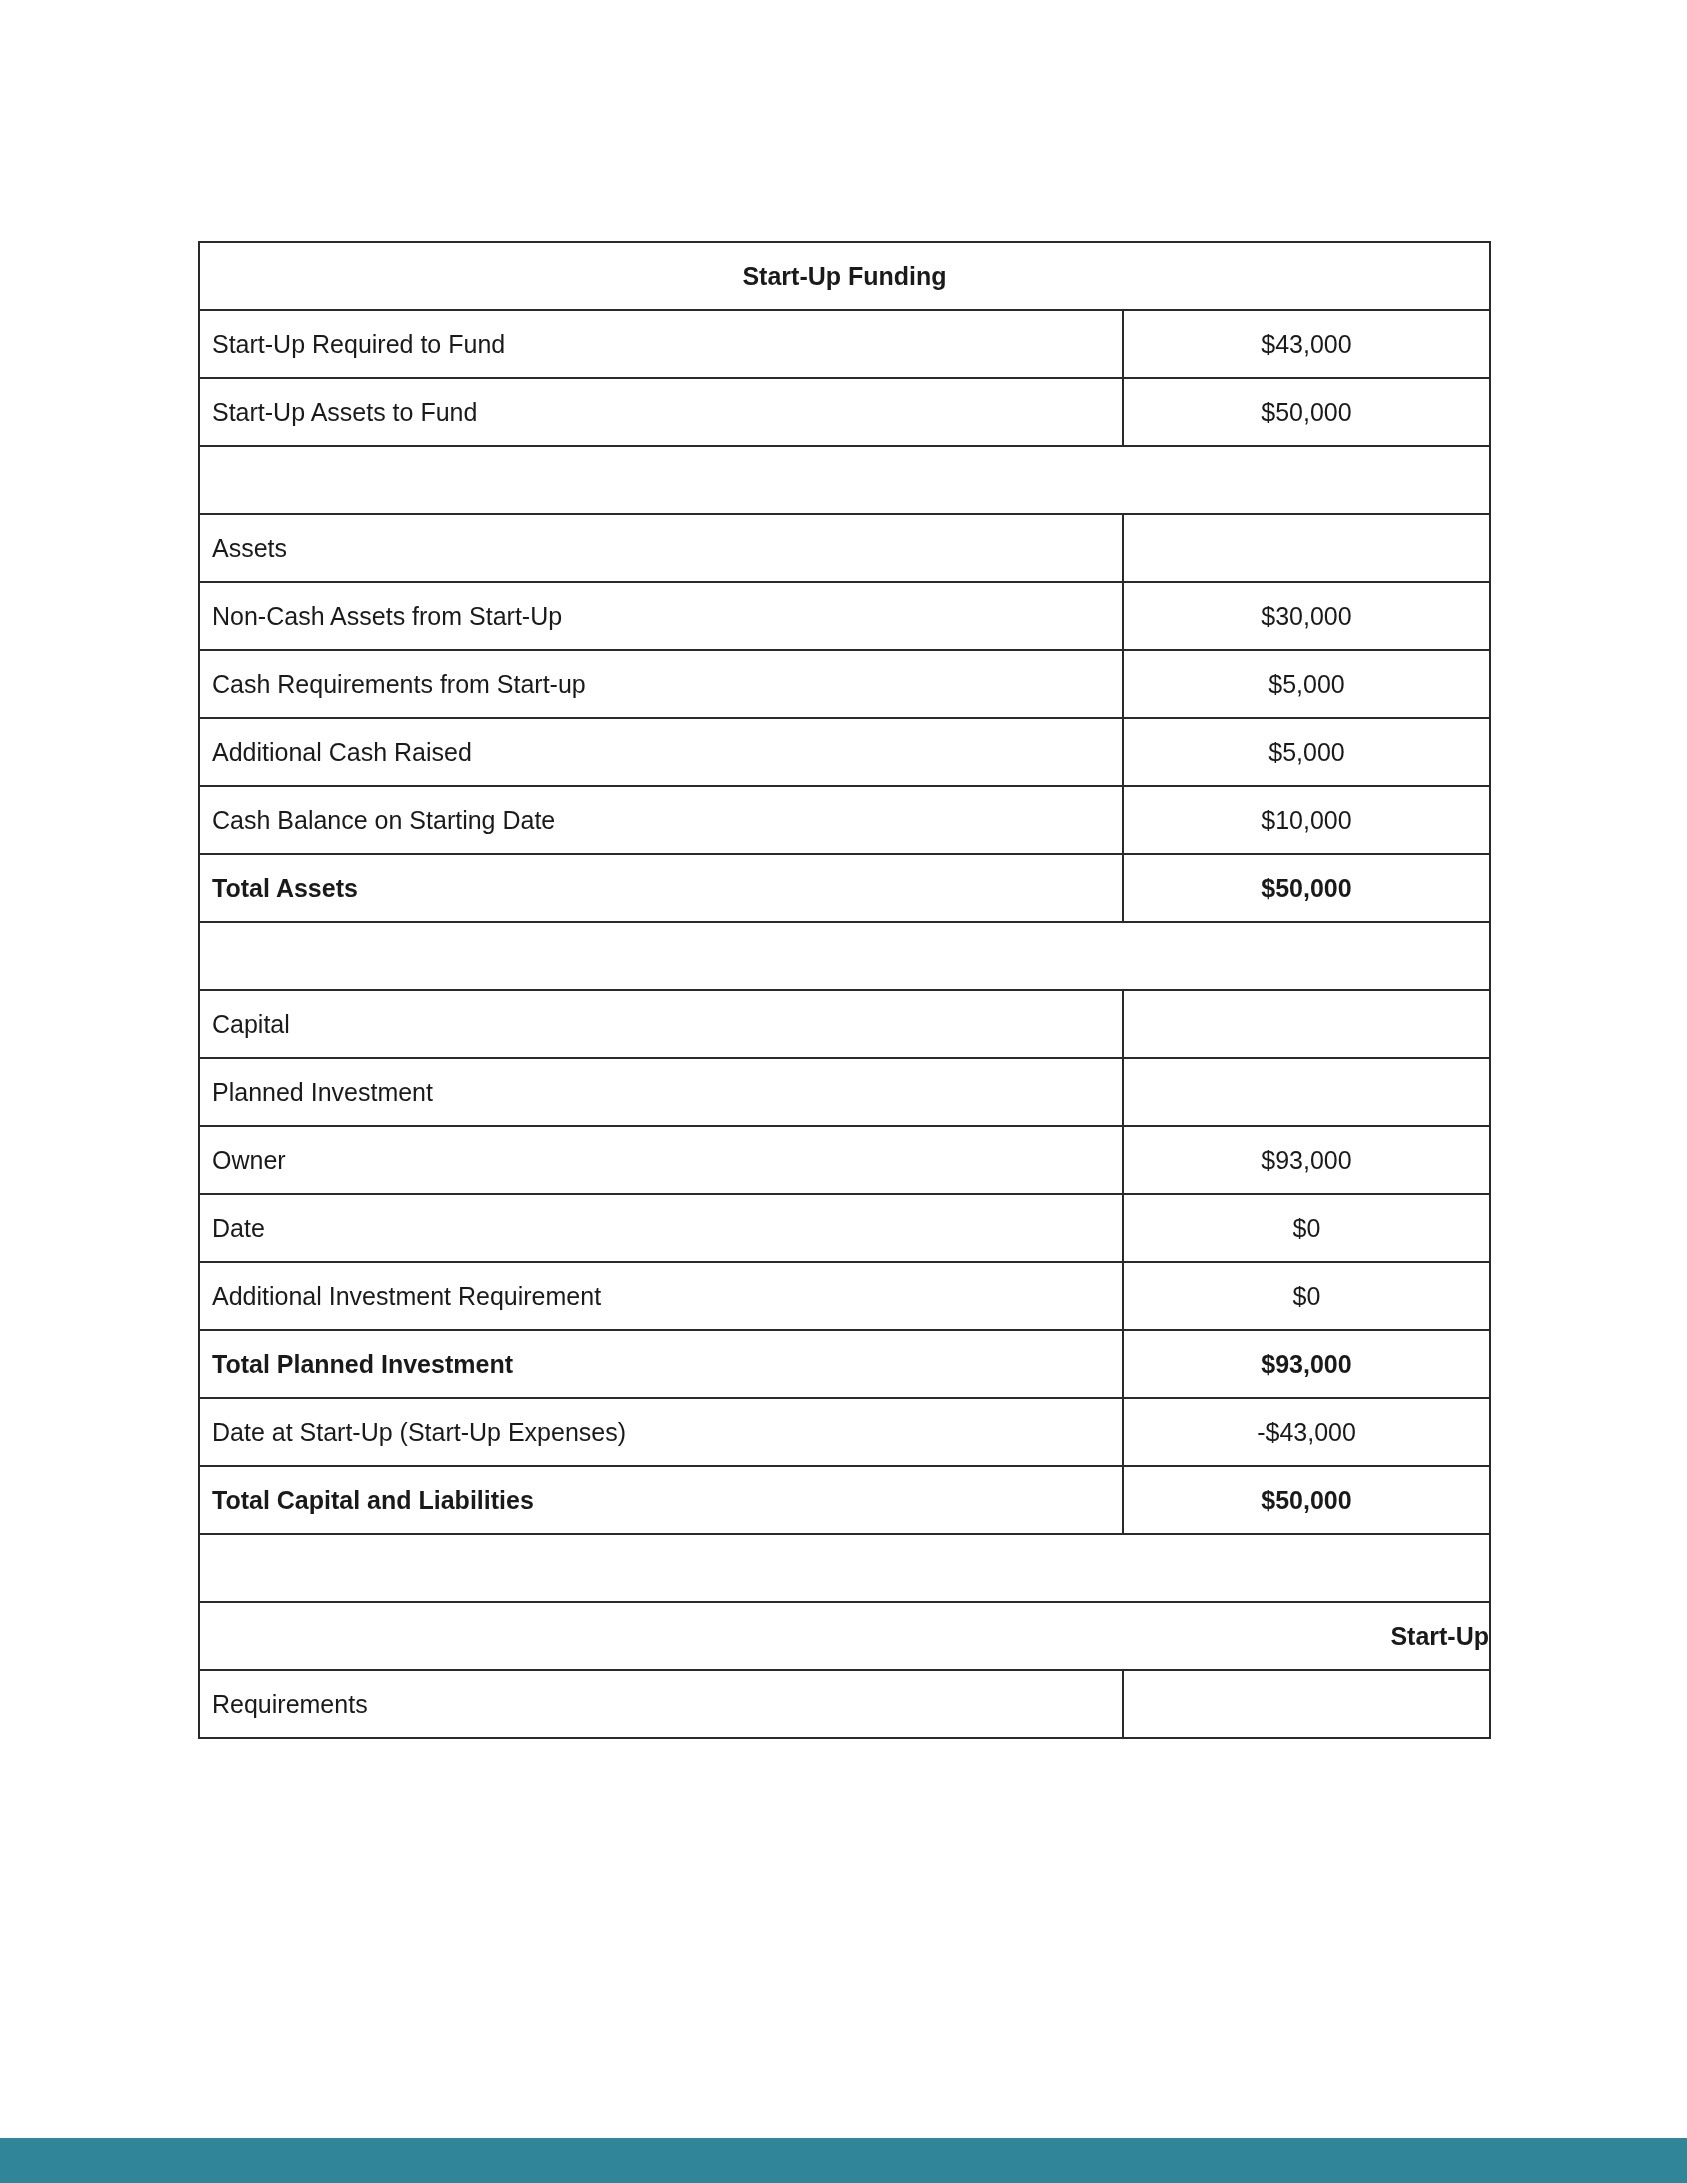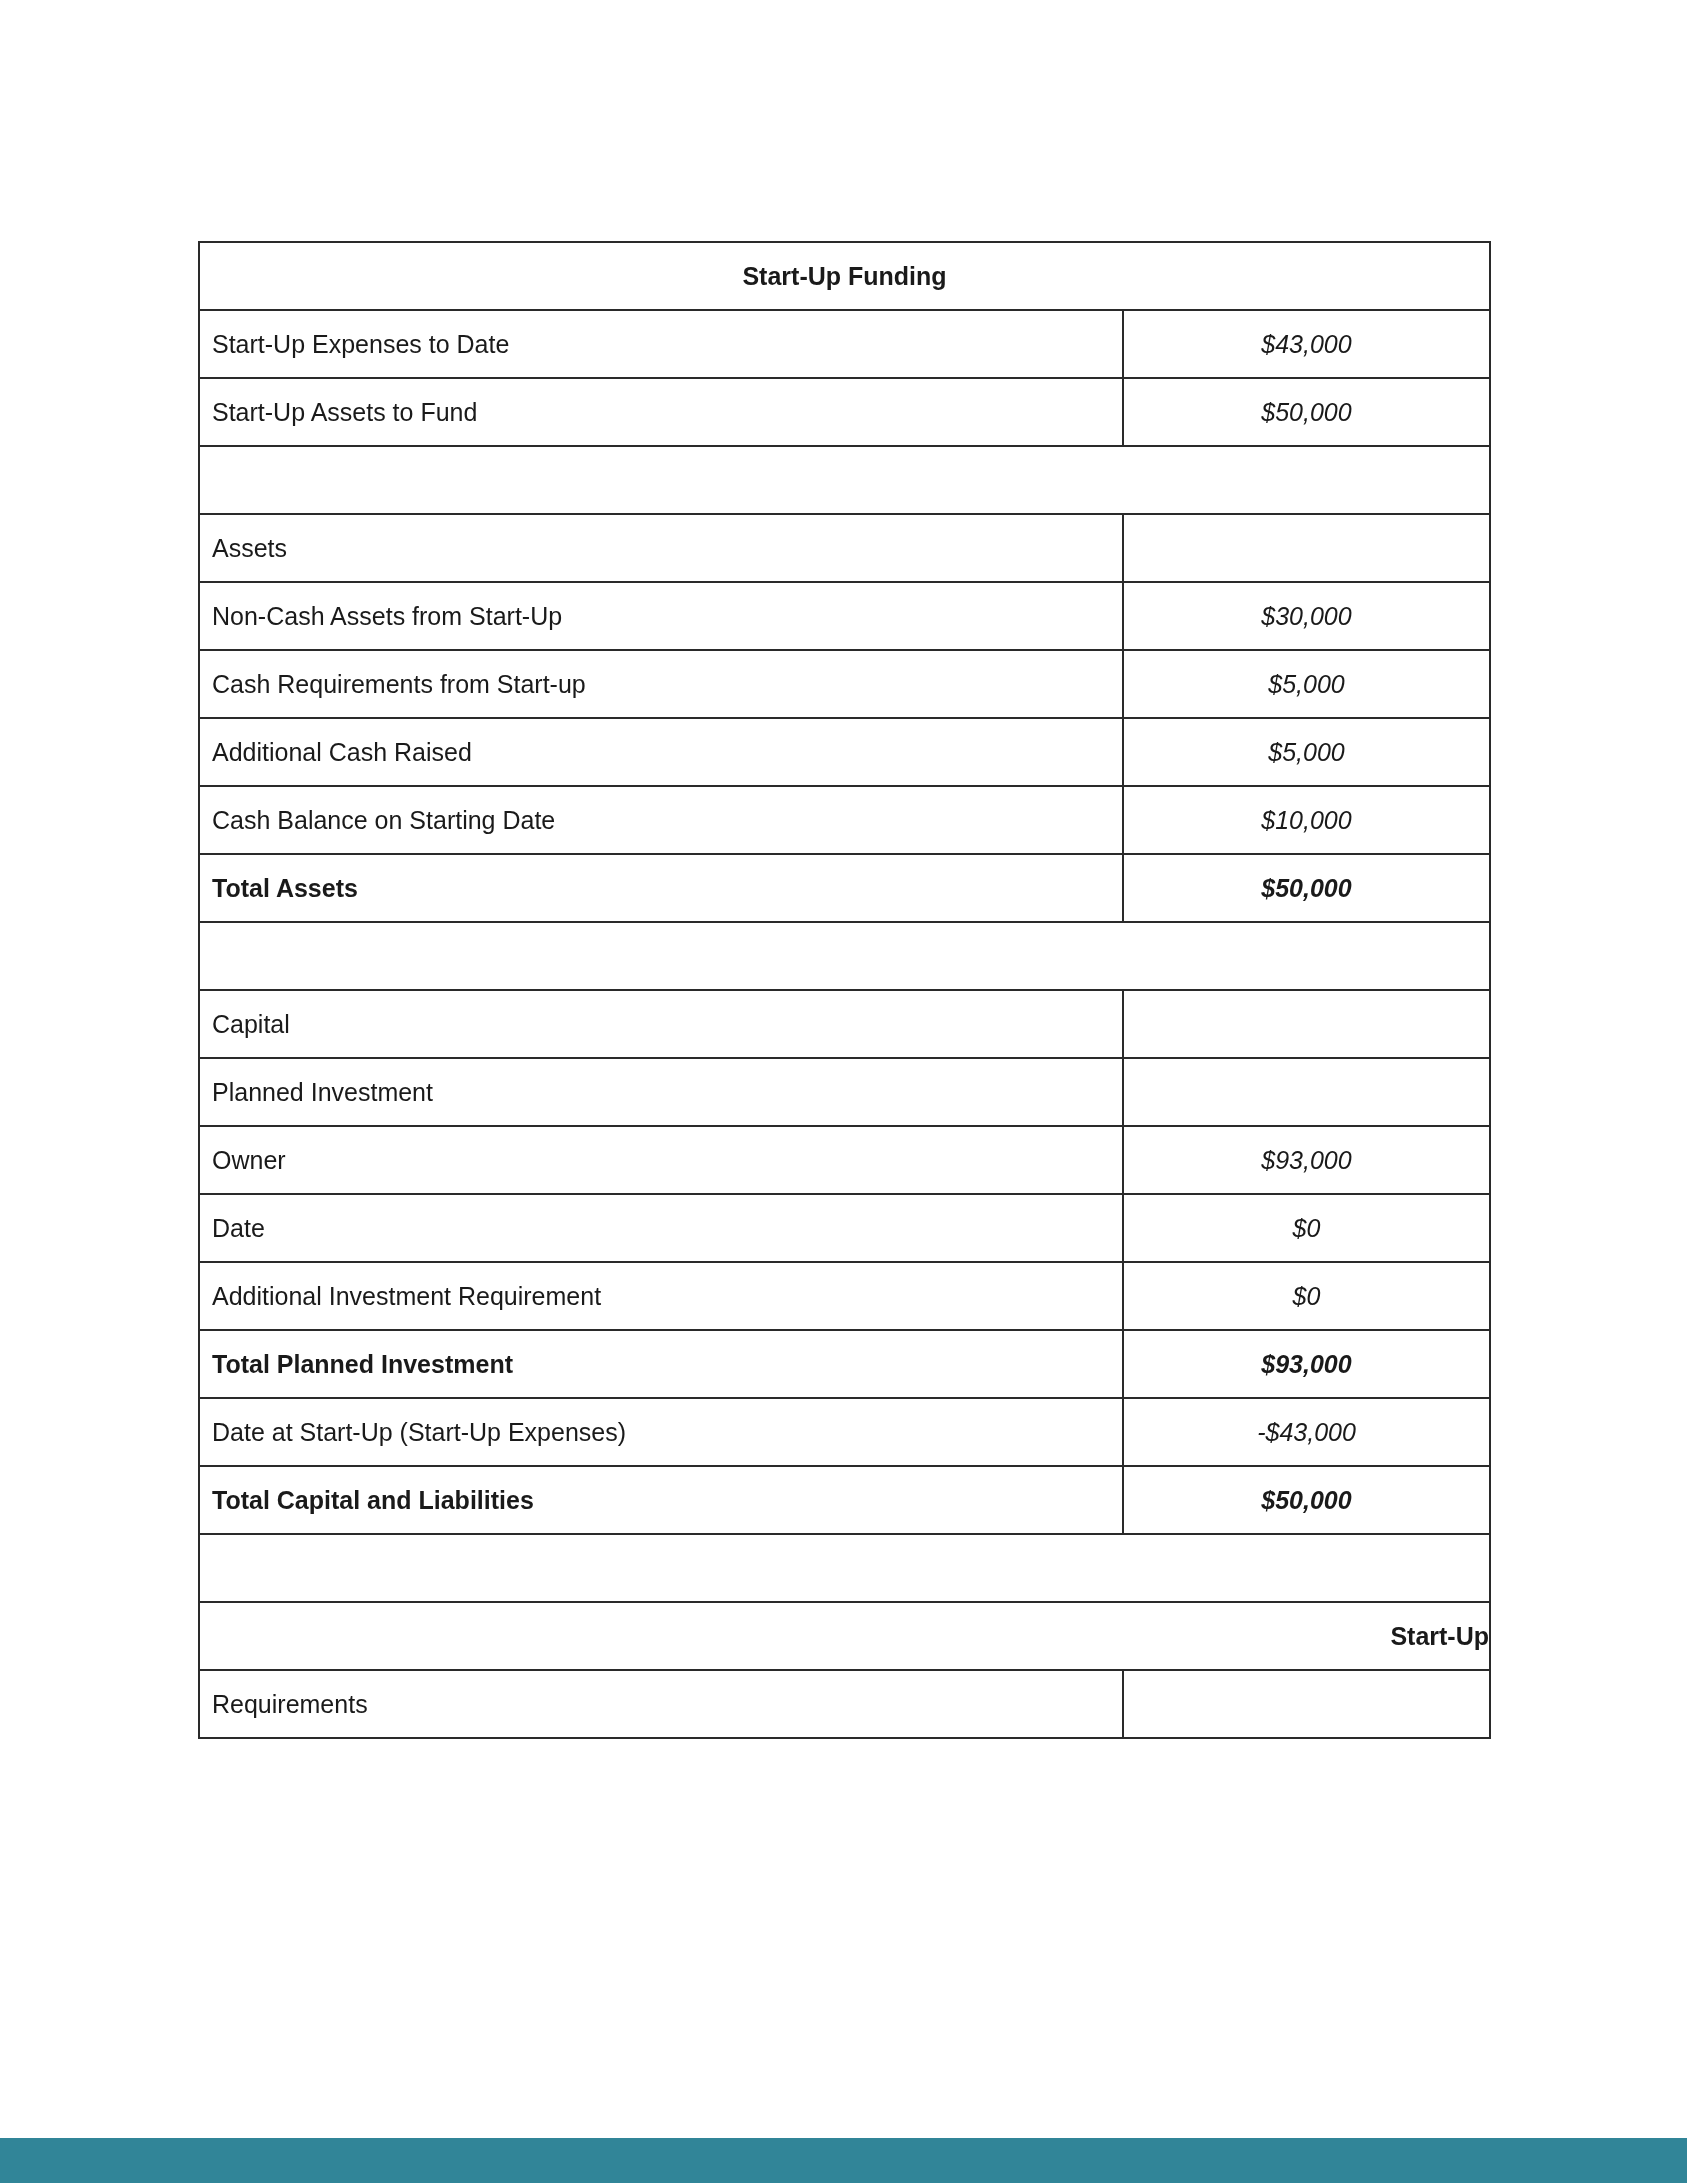--- a/index.html
+++ b/index.html
@@ -35,21 +35,20 @@
       vertical-align: middle;
     }
     col.c-label { width: 924px; }
     col.c-value { width: 367px; }
     td.label {
       padding-left: 12px !important;
       text-align: left;
     }
     td.value {
       text-align: center;
-      font-style: italic;
     }
     td.title {
       text-align: center;
       font-weight: bold;
     }
     tr.bold td { font-weight: bold; }
     td.full { text-align: right; padding-left: 12px !important; }
     .footer-band {
       position: absolute;
       left: 0;
@@ -67,21 +66,21 @@
     <colgroup>
       <col class="c-label">
       <col class="c-value">
     </colgroup>
     <tbody>
       <tr>
         <td class="title" colspan="2">Start-Up Funding</td>
       </tr>
 
       <tr>
-        <td class="label">Start-Up Expenses to Date</td>
+        <td class="label">Start-Up Required to Fund</td>
         <td class="value">$43,000</td>
       </tr>
       <tr>
         <td class="label">Start-Up Assets to Fund</td>
         <td class="value">$50,000</td>
       </tr>
 
       <tr>
         <td colspan="2"></td>
       </tr>

